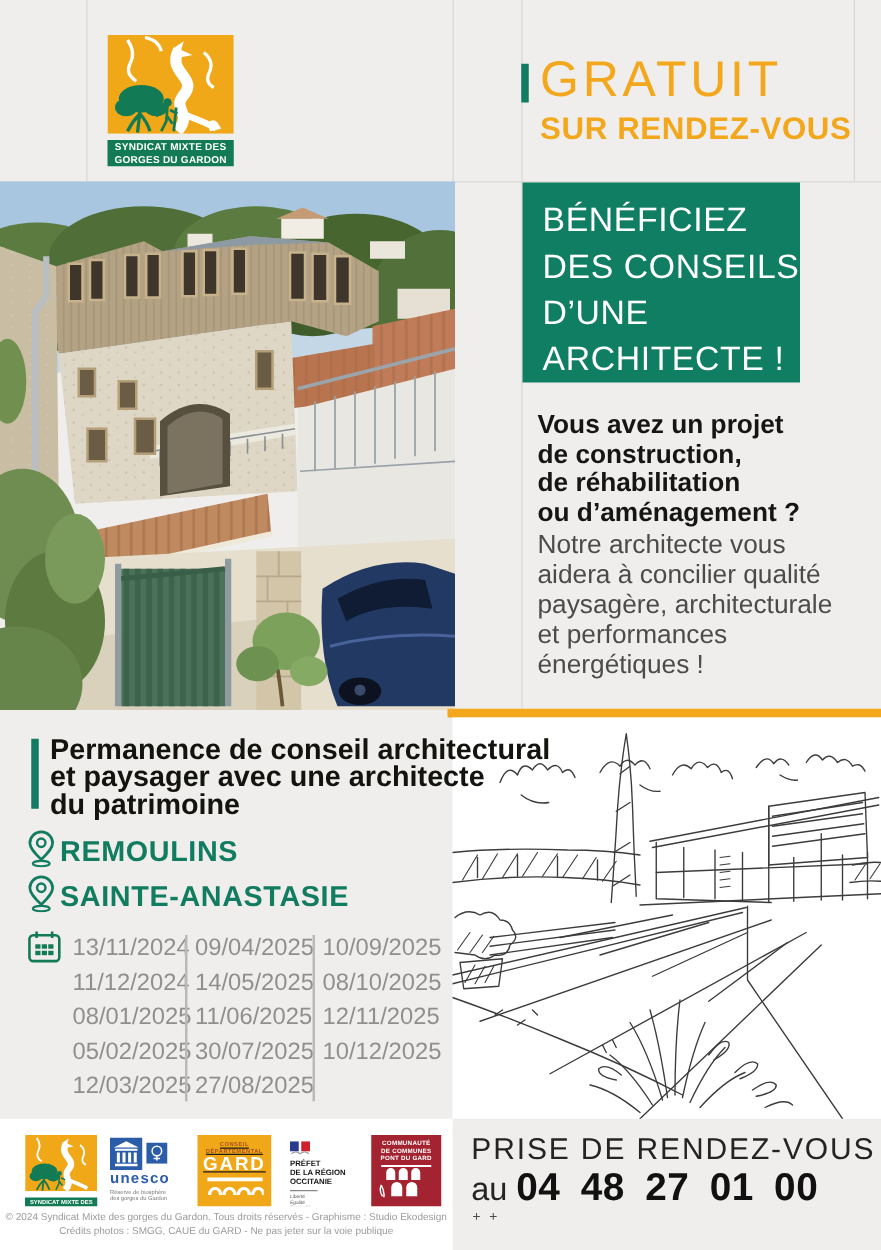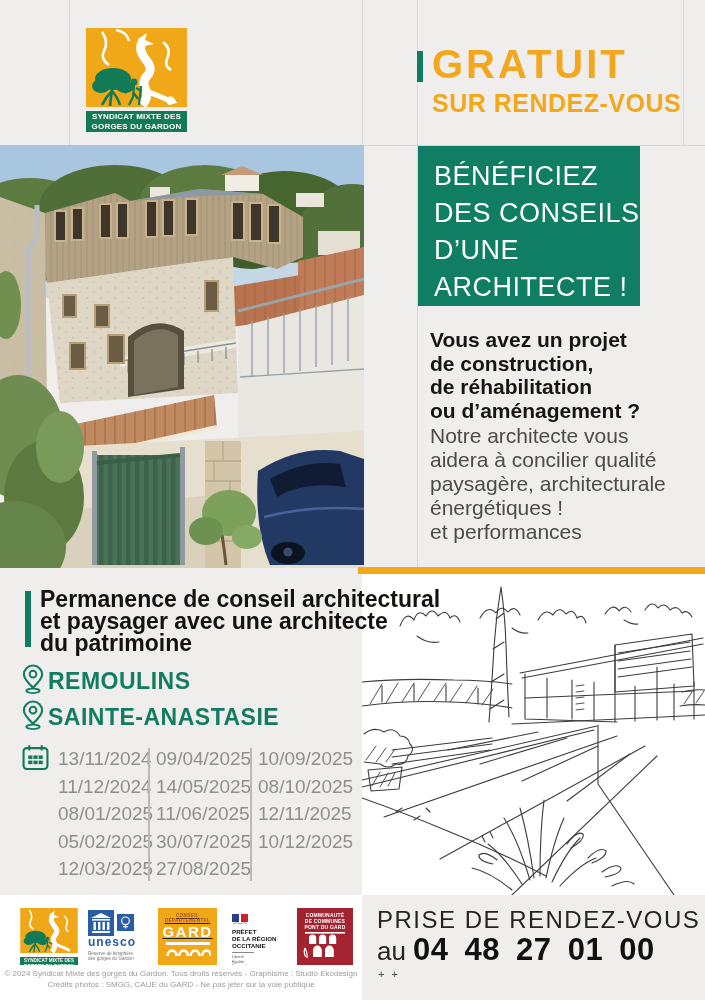--- a/index.html
+++ b/index.html
@@ -2,21 +2,21 @@
 <html><head>
 <meta charset="utf-8">
 <style>
   html,body{margin:0;padding:0;background:#cfcfcf;}
   .page{position:relative;width:705px;height:1000px;background:#efeeec;overflow:hidden;
         font-family:"Liberation Sans",sans-serif;color:#1d1d1b;}
   .abs{position:absolute;}
   .gridline{position:absolute;background:#d8d7d4;}
   
   .logo-band{background:#127a54;color:#fff;text-align:center;font-weight:bold;}
-  .free{color:#f2a71c;font-size:40px;letter-spacing:3px;font-weight:700;}
+  .free{color:#f2a71c;font-size:40px;letter-spacing:3px;font-weight:400;}
   .freesub{color:#f2a71c;font-size:25px;font-weight:bold;letter-spacing:.5px;}
   .tick{background:#117c61;}
   
   .greenbox{background:#0f7e62;color:#fff;font-size:27px;line-height:37px;padding:12px 0 0 16px;letter-spacing:.5px;}
   .q-lines{font-size:21px;font-weight:bold;line-height:23.5px;color:#151513;}
   .d-lines{font-size:21px;font-weight:normal;line-height:24px;color:#4b4b4b;}
   
   .perm-title{font-size:23px;font-weight:bold;line-height:22px;color:#13130f;}
   .loc{font-size:23px;font-weight:bold;color:#127c60;letter-spacing:.5px;}
   .dates{font-size:19px;color:#8f8f8f;line-height:27.5px;}
@@ -210,22 +210,22 @@
     <div>Vous avez un projet</div>
     <div>de construction,</div>
     <div>de réhabilitation</div>
     <div>ou d’aménagement ?</div>
   </div>
 
   <div class="d-lines abs" style="left:430px;top:424px;">
     <div>Notre architecte vous</div>
     <div>aidera à concilier qualité</div>
     <div>paysagère, architecturale</div>
+    <div>et performances</div>
     <div>énergétiques !</div>
-    <div>et performances</div>
   </div>
 
   <div class="abs" style="left:358px;top:567px;width:347px;height:7px;background:#f2a71c;"></div>
 
   <div class="abs" style="left:362px;top:574px;width:343px;height:321px;background:#ffffff;">
     <svg width="343" height="321" viewBox="0 0 343 321" fill="none" stroke="#3c3c3c" stroke-width="1.1" stroke-linecap="round" stroke-linejoin="round">
       <path d="M38 52 q6 -16 14 -6 q4 -12 12 -4 q6 -10 12 0 q8 -8 12 2 q6 -6 10 4"></path>
       <path d="M118 44 q8 -14 16 -5 q5 -9 12 -1 q7 -8 12 3"></path>
       <path d="M176 46 q7 -13 15 -5 q6 -10 13 -1 q7 -7 11 4 q6 -5 9 5"></path>
       <path d="M243 40 q8 -12 14 -3 q6 -8 12 1"></path>

